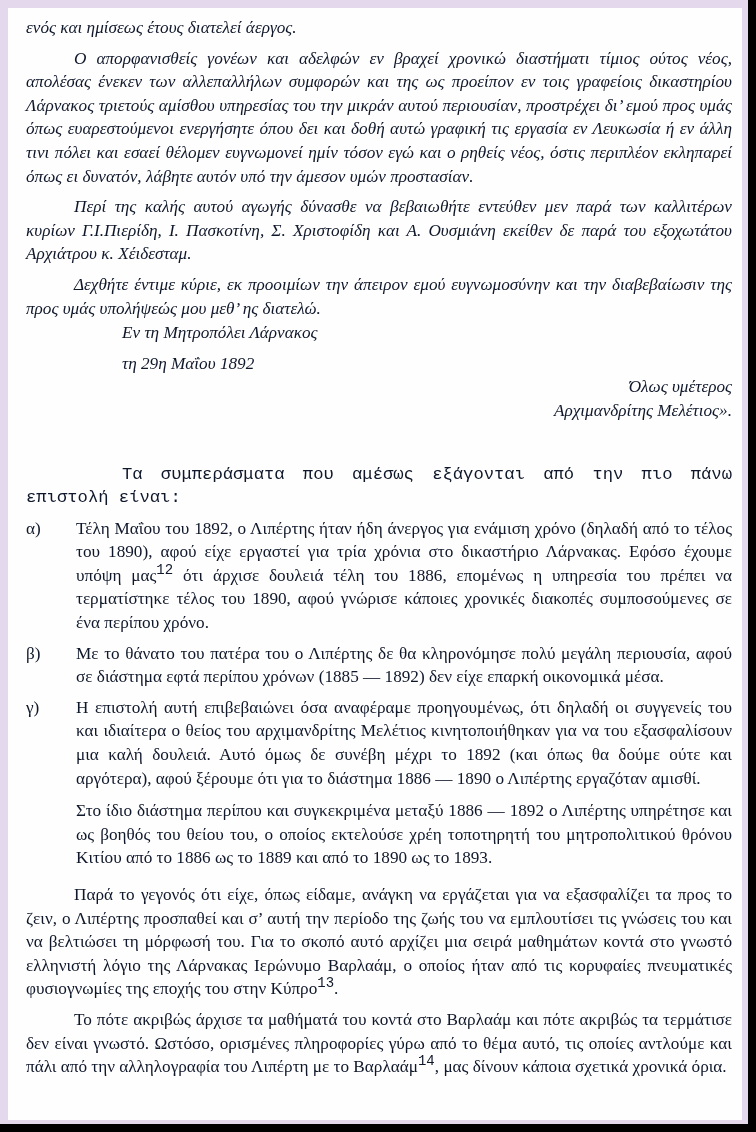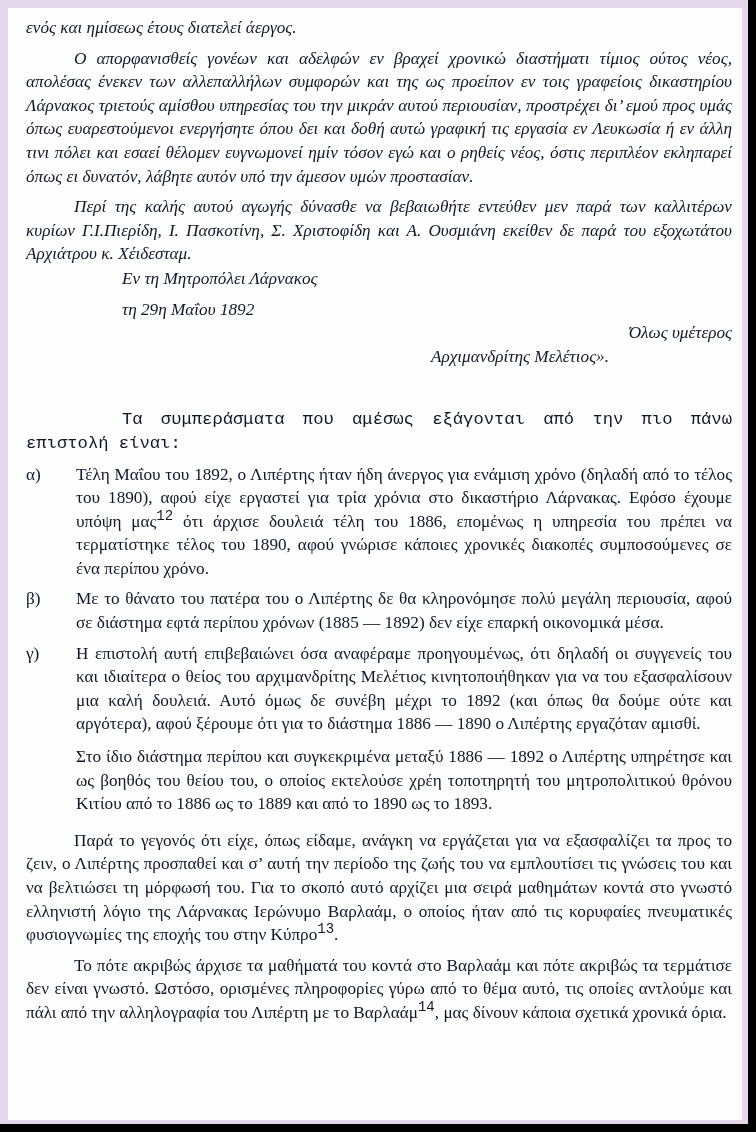--- a/index.html
+++ b/index.html
@@ -23,39 +23,40 @@
       position: absolute; left: 18px; top: 8px; width: 706px;
       font-size: 17.2px; line-height: 23.6px;
       text-align: justify;
     }
     .it { font-style: italic; }
     p { margin: 0; }
     .indent { text-indent: 48px; }
     .gap { margin-top: 7px; }
     .sig1 { margin-left: 96px; margin-top: 1px; }
     .sig2 { margin-left: 312px; text-align: right; }
-    .sig3 { margin-left: 282px; text-align: center; }
+    .sig3 { margin-left: 282px; text-align: right; }
     .intro { text-indent: 96px; margin-top: 40px; font-family: Liberation Mono, monospace; }
     .item { display: flex; margin-top: 7px; }
     .item .marker { width: 50px; flex: none; }
     .item .body { flex: 1; }
     .subpara { margin-left: 50px; margin-top: 9px; }
     sup { font-size: 14px; line-height: 0; vertical-align: super; font-family: Liberation Mono, monospace; }
   </style>
 </head>
 <body>
 
 <div class="frame"></div>
 <div class="page">
   <div class="text">
 
     <section class="it">
       <p>ενός και ημίσεως έτους διατελεί άεργος.</p>
       <p class="indent gap">Ο απορφανισθείς γονέων και αδελφών εν βραχεί χρονικώ διαστήματι τίμιος ούτος νέος, απολέσας ένεκεν των αλλεπαλλήλων συμφορών και της ως προείπον εν τοις γραφείοις δικαστηρίου Λάρνακος τριετούς αμίσθου υπηρεσίας του την μικράν αυτού περιουσίαν, προστρέχει δι’ εμού προς υμάς όπως ευαρεστούμενοι ενεργήσητε όπου δει και δοθή αυτώ γραφική τις εργασία εν Λευκωσία ή εν άλλη τινι πόλει και εσαεί θέλομεν ευγνωμονεί ημίν τόσον εγώ και ο ρηθείς νέος, όστις περιπλέον εκληπαρεί όπως ει δυνατόν, λάβητε αυτόν υπό την άμεσον υμών προστασίαν.</p>
       <p class="indent gap">Περί της καλής αυτού αγωγής δύνασθε να βεβαιωθήτε εντεύθεν μεν παρά των καλλιτέρων κυρίων Γ.Ι.Πιερίδη, Ι. Πασκοτίνη, Σ. Χριστοφίδη και Α. Ουσμιάνη εκείθεν δε παρά του εξοχωτάτου Αρχιάτρου κ. Χέιδεσταμ.</p>
+      <p class="indent gap">Δεχθήτε έντιμε κύριε, εκ προοιμίων την άπειρον εμού ευγνωμοσύνην και την διαβεβαίωσιν της προς υμάς υπολήψεώς μου μεθ’ ης διατελώ.</p>
       <p class="sig1">Εν τη Μητροπόλει Λάρνακος</p>
       <p class="sig1" style="margin-top:7px">τη 29η Μαΐου 1892</p>
       <p class="sig2">Όλως υμέτερος</p>
       <p class="sig3">Αρχιμανδρίτης Μελέτιος».</p>
     </section>
 
     <p class="intro">Τα συμπεράσματα που αμέσως εξάγονται από την πιο πάνω επιστολή είναι:</p>
 
     <div class="item">
       <span class="marker">α)</span>

